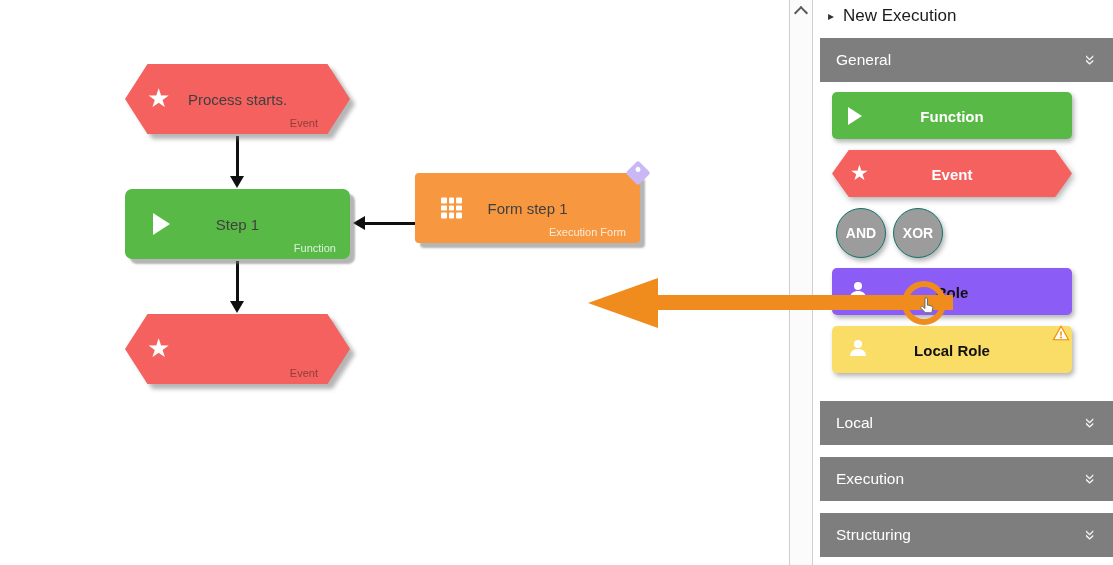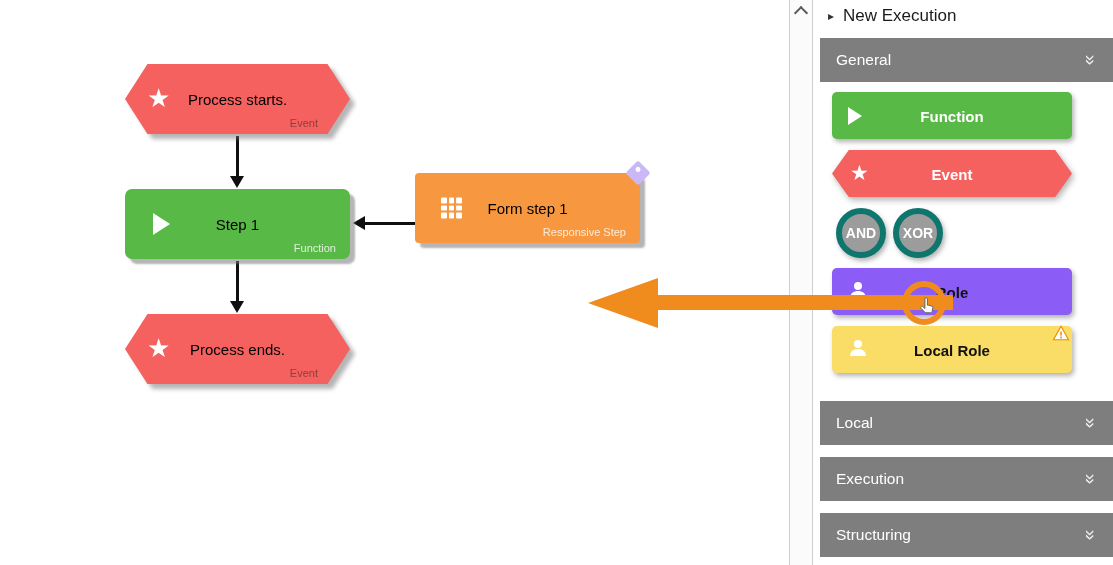--- a/index.html
+++ b/index.html
@@ -2,21 +2,21 @@
 <html><head>
 <meta charset="utf-8">
 <style>
   html,body { margin:0; padding:0; background:#e9e9e9; font-family:"Liberation Sans", sans-serif; }
   .stage { position:relative; width:1113px; height:565px; background:#fff; overflow:hidden; }
 
   
   .node { position:absolute; width:225px; height:70px; z-index:5; }
   .node .shape { position:absolute; inset:0; }
   .node .title { position:absolute; left:0; right:0; top:50%; transform:translateY(-50%);
-                 text-align:center; font-size:15px; color:#000000; }
+                 text-align:center; font-size:15px; color:#404040; }
   .node .type-label { position:absolute; bottom:5px; right:14px; font-size:11px; }
 
   .event-wrap { filter:drop-shadow(5px 5px 2px rgba(120,120,120,.55)); }
   .event-shape { background:#f4615e; clip-path:polygon(10% 0,90% 0,100% 50%,90% 100%,10% 100%,0 50%); }
   .event-wrap .type-label { right:32px; color:rgba(70,40,40,.6); }
 
   .rect-node { border-radius:7px; box-shadow:5px 5px 2px rgba(120,120,120,.55); }
   .green-node { background:#58b947; }
   .orange-node { background:#f79840; border-radius:4px; }
   .rect-node .type-label { color:rgba(255,255,255,.8); }
@@ -79,21 +79,21 @@
              clip-path:polygon(7% 0,93% 0,100% 50%,93% 100%,7% 100%,0 50%); }
   .p-event-wrap .label { color:#fff; z-index:2; }
   .p-yellow { background:#8b5cf6; } .p-yellow .label { color:#111; }
   .p-yellow-light { background:#f9dd66; } .p-yellow-light .label { color:#111; }
 
   .p-item .star-icon { left:18px; font-size:21px; z-index:2; }
   .p-item .play-icon { left:16px; border-top-width:9px; border-bottom-width:9px; border-left-width:14px; }
   .person-icon { position:absolute; left:14px; top:50%; transform:translateY(-50%); }
 
   .gateway { position:absolute; width:50px; height:50px; border-radius:50%;
-             background:#9c9c9c; border:6px solid #0f766e; box-sizing:border-box;
+             background:#9c9c9c; border:1px solid #0f766e; box-sizing:border-box;
              box-shadow:2px 3px 5px rgba(0,0,0,.3); color:#fff; font-weight:bold; font-size:14px;
              display:flex; align-items:center; justify-content:center; z-index:11; }
 
   .warning-icon { position:absolute; top:-2px; right:2px; z-index:3; }
 </style>
 </head>
 <body>
 
 <div class="stage">
 
@@ -127,28 +127,27 @@
           <i></i>
           <i></i>
           <i></i>
           <i></i>
           <i></i>
           <i></i>
           <i></i>
           <i></i>
       </span>
       <div class="title">Form step 1</div>
-      <div class="type-label">Responsive Step</div>
+      <div class="type-label">Execution Form</div>
       <span class="tag-icon"></span>
     </div>
 
     <div class="node event-wrap" style="left:125px; top:314px;">
       <div class="shape event-shape"></div>
       <span class="star-icon">★</span>
-      <div class="title">Process ends.</div>
       <div class="type-label">Event</div>
     </div>
   </div>
 
   <div class="scrollbar">
     <div class="scroll-up"></div>
   </div>
 
   <div class="panel">
 

